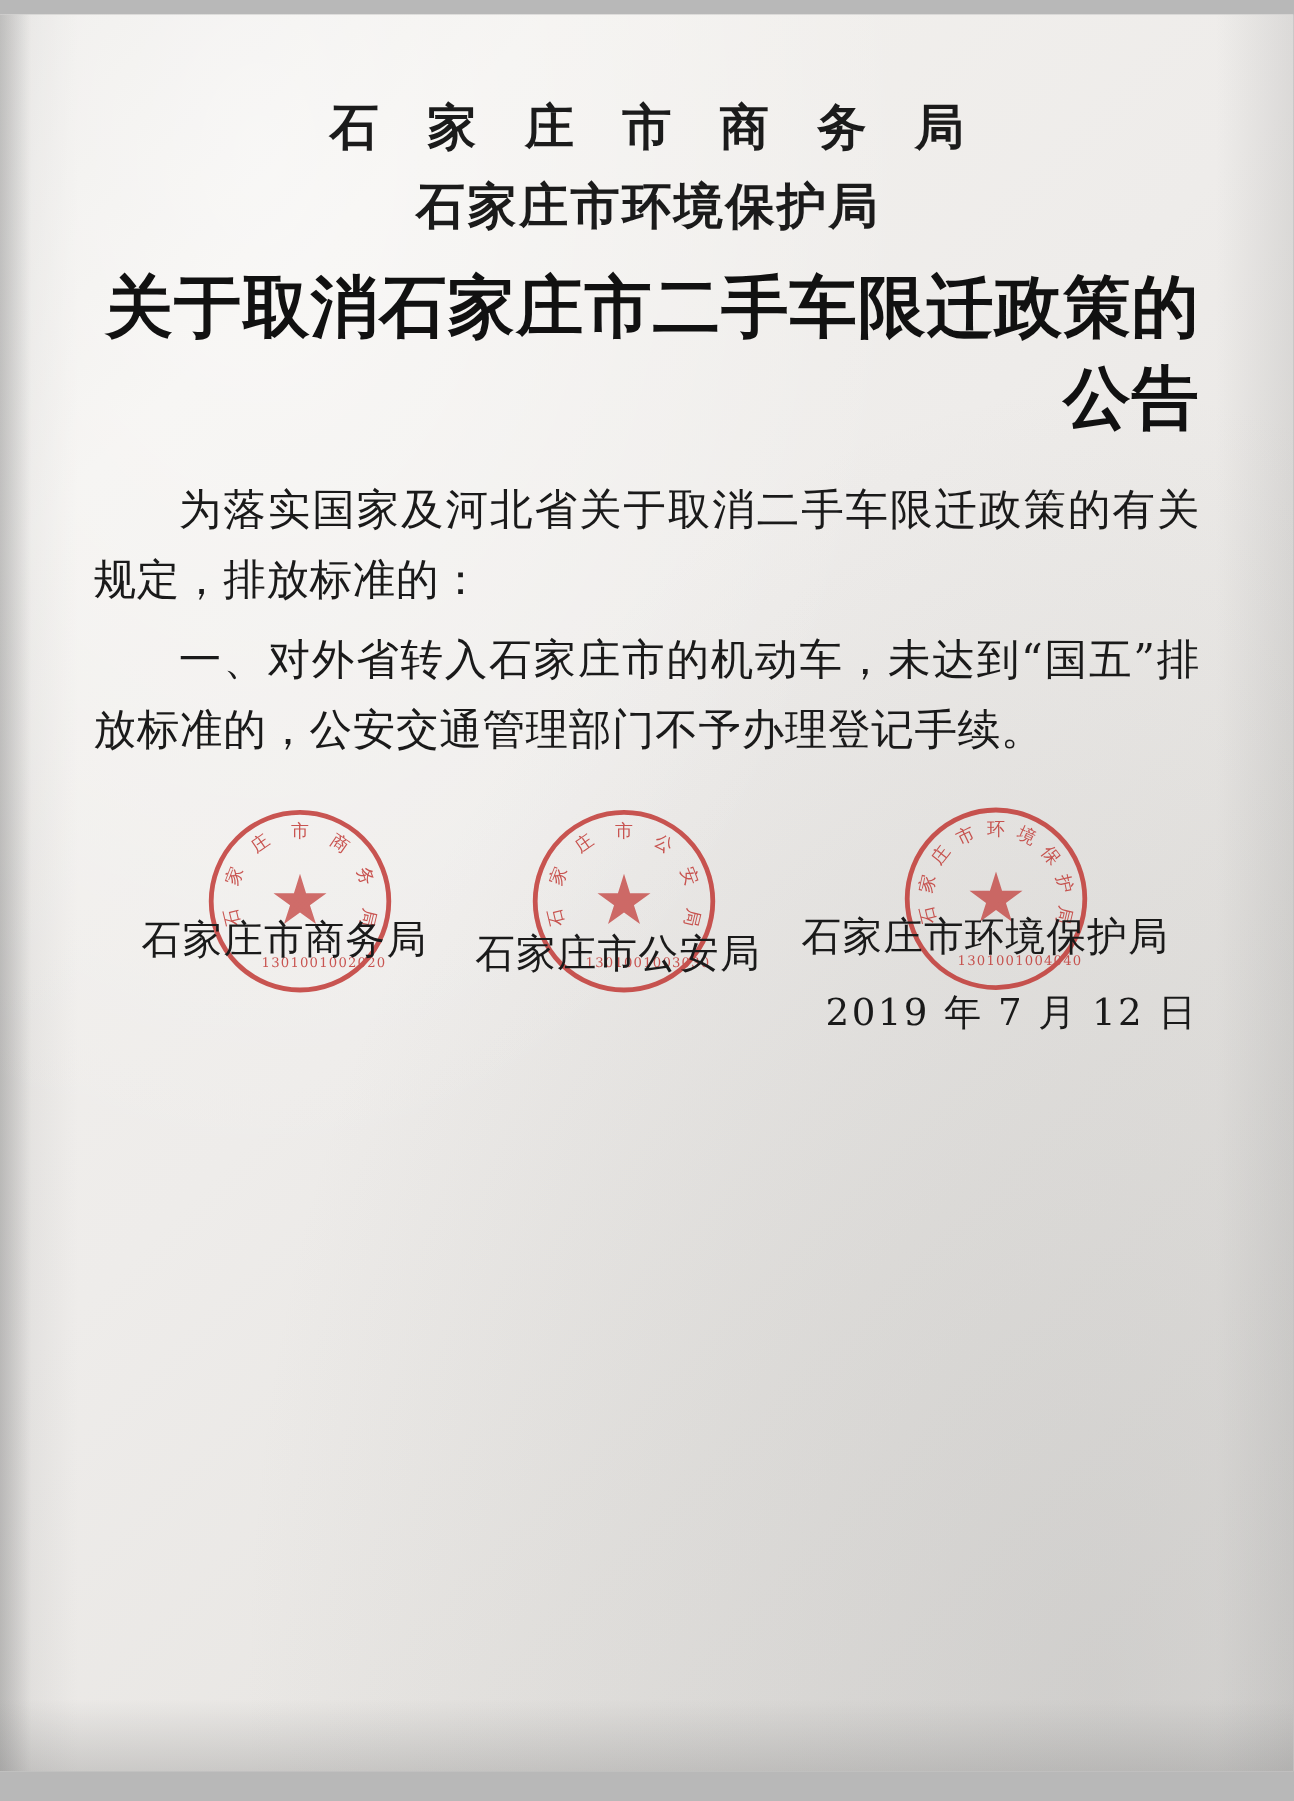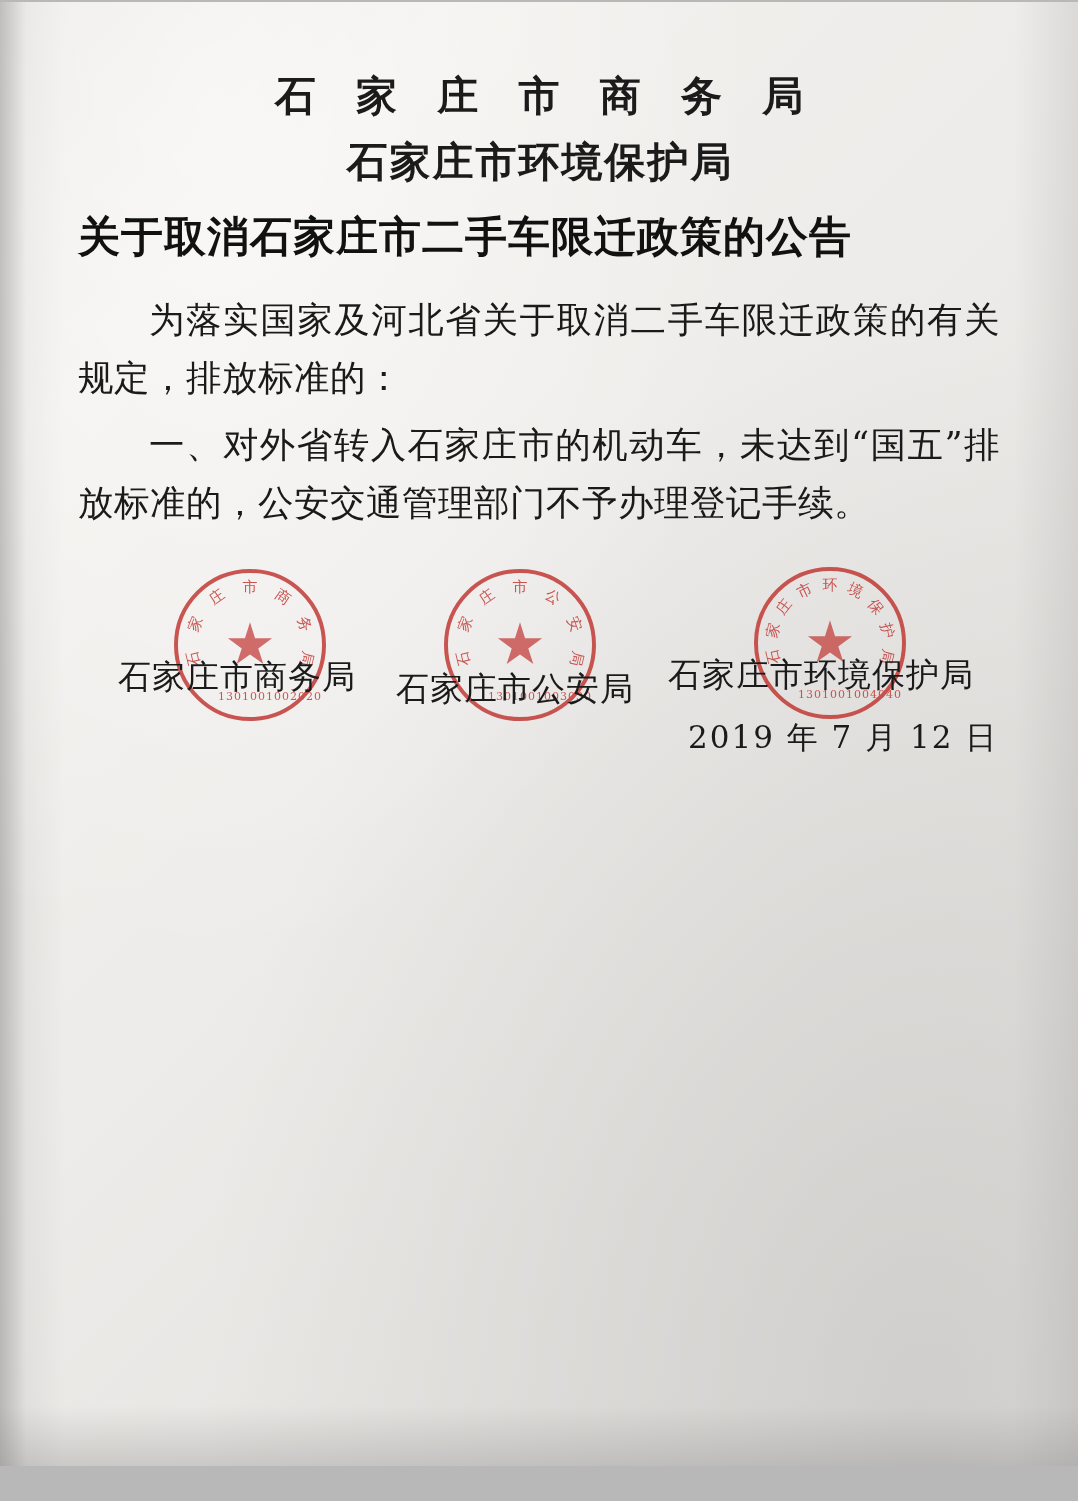--- a/index.html
+++ b/index.html
@@ -7,21 +7,21 @@
     padding: 0;
     background: #b8b8b8;
   }
   body {
     font-family: "DejaVu Sans", sans-serif;
   }
   .page {
     position: relative;
     width: 1078px;
     height: 1464px;
-    margin: 2px auto;
+    margin: 12px auto;
     background: linear-gradient(135deg, #e9e7e4 0%, #f2f0ed 18%, #eeecea 45%, #e8e6e3 70%, #e3e1de 100%);
     overflow: hidden;
     box-sizing: border-box;
   }
   
   .paper-shade {
     position: absolute;
     inset: 0;
     background:
       radial-gradient(ellipse at 20% 8%, rgba(255,255,255,0.55) 0%, rgba(255,255,255,0) 45%),
@@ -42,25 +42,25 @@
     letter-spacing: 13px;
     line-height: 1.6;
     text-indent: 13px;
   }
   .org-title.line3 {
     letter-spacing: 2px;
     text-indent: 2px;
     font-size: 41px;
   }
   .doc-title {
-    text-align: left;
+    text-align: right;
     font-family: "DejaVu Sans", sans-serif;
     font-weight: bold;
     color: #111;
-    font-size: 42px;
+    font-size: 56px;
     letter-spacing: 1px;
     margin-top: 14px;
     margin-bottom: 26px;
   }
   .body-text {
     font-family: "DejaVu Serif", serif;
     color: #1a1a1a;
     font-size: 35.5px;
     line-height: 1.62;
     letter-spacing: 0.5px;

